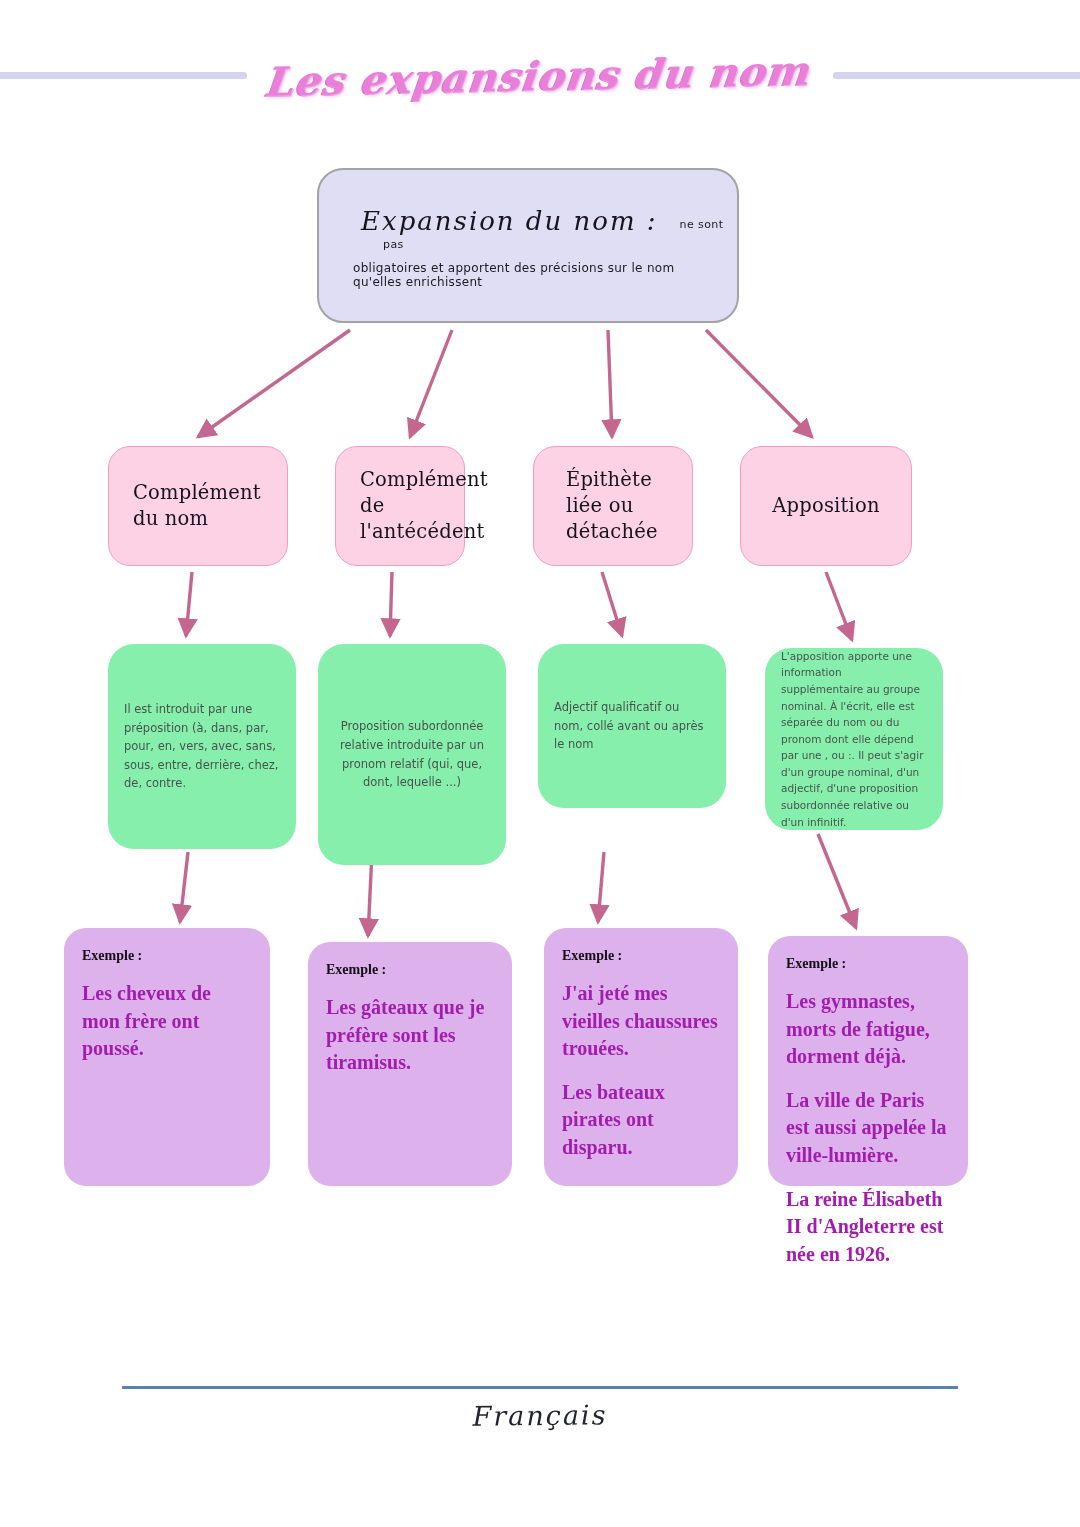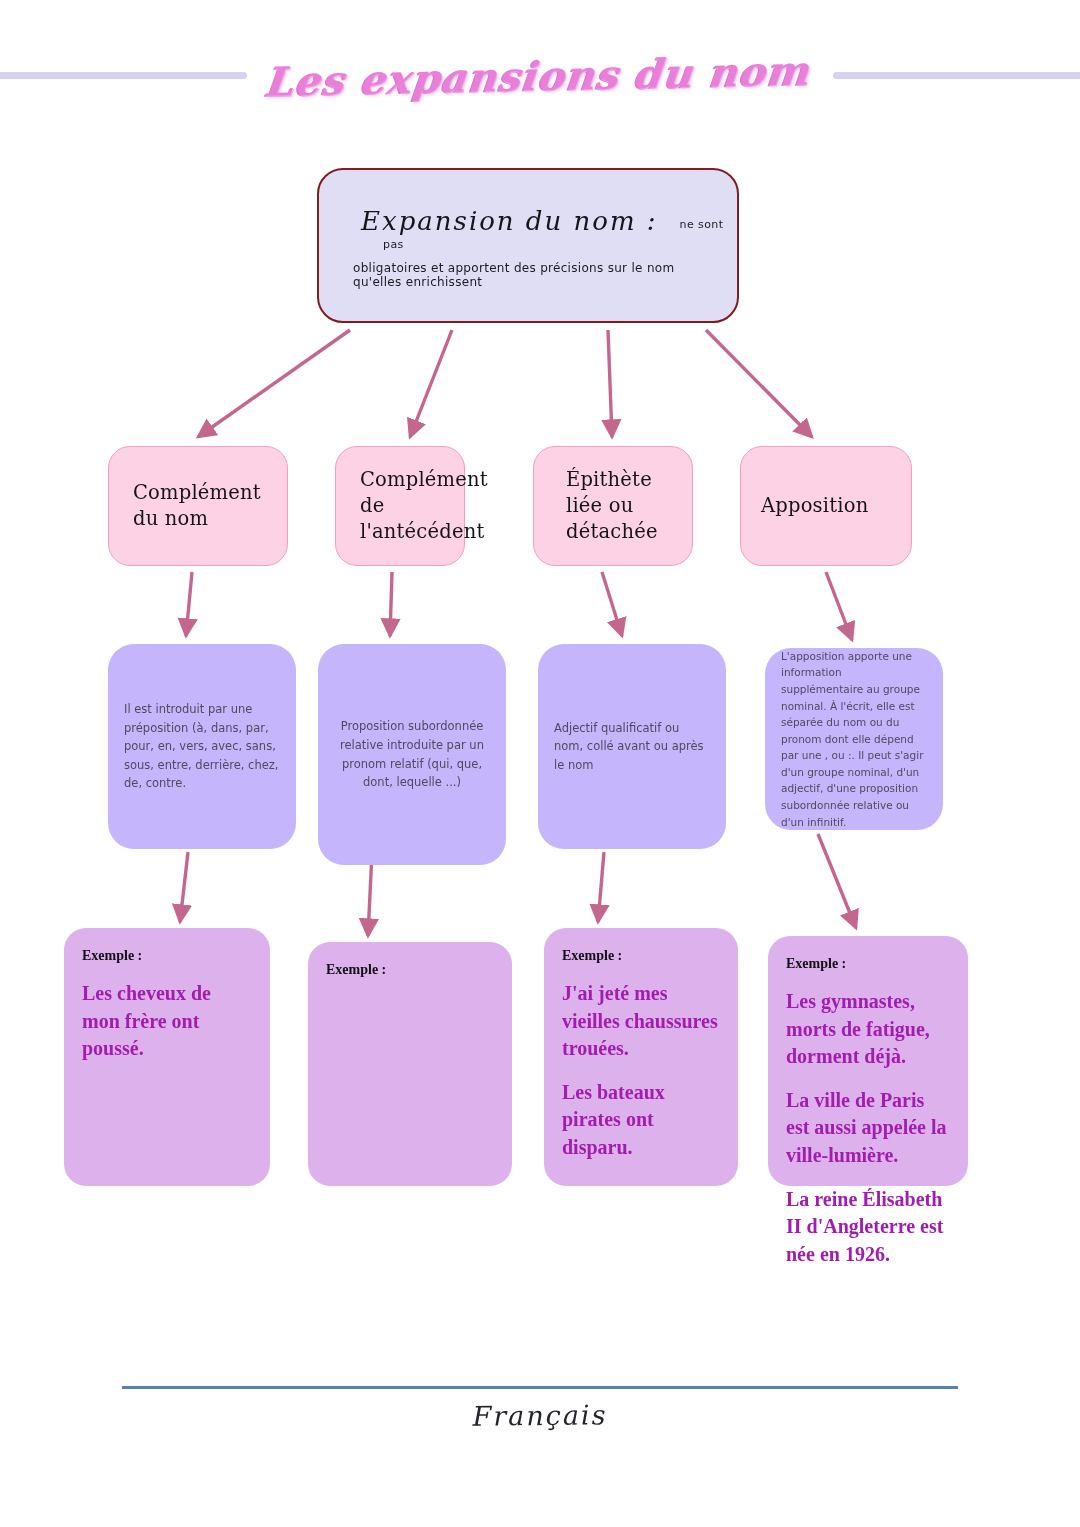--- a/index.html
+++ b/index.html
@@ -55,21 +55,21 @@
     box-sizing: border-box;
   }
 
   
   .root-box {
     left: 317px;
     top: 168px;
     width: 422px;
     height: 155px;
     background: #dfdef4;
-    border: 2px solid #7f1d1d;
+    border: 2px solid #a3a3a3;
     border-radius: 26px;
   }
   .root-inner {
     position: absolute;
     left: 42px;
     right: 28px;
     top: 36px;
   }
   .root-title {
     font-family: "DejaVu Serif", serif;
@@ -112,41 +112,41 @@
   .cat-label {
     font-family: "DejaVu Serif", serif;
     font-size: 19.5px;
     line-height: 1.32;
     color: #16131a;
     letter-spacing: .2px;
   }
   .cat-1 { left: 108px;  width: 180px; }
   .cat-2 { left: 335px;  width: 130px; }
   .cat-3 { left: 533px;  width: 160px; padding-left: 32px; }
-  .cat-4 { left: 740px;  width: 172px; padding: 0 20px; justify-content: flex-start; }
+  .cat-4 { left: 740px;  width: 172px; padding: 0 20px; justify-content: center; }
 
   
   .def-box {
-    background: #c4b5fd;
+    background: #86efac;
     border-radius: 26px;
     display: flex;
     align-items: center;
     padding: 0 16px;
   }
   .def-text {
     font-family: "DejaVu Sans", sans-serif;
     font-size: 11.5px;
     line-height: 1.62;
     color: #3a3038;
     filter: blur(0.65px);
     opacity: .82;
   }
   .def-1 { left: 108px; top: 644px; width: 188px; height: 205px; }
   .def-2 { left: 318px; top: 644px; width: 188px; height: 221px; text-align: center; }
-  .def-3 { left: 538px; top: 644px; width: 188px; height: 205px; }
+  .def-3 { left: 538px; top: 644px; width: 188px; height: 164px; }
   .def-4 { left: 765px; top: 648px; width: 178px; height: 182px; }
   .def-4 .def-text { font-size: 10.5px; line-height: 1.58; }
 
   
   .ex-box {
     background: #ddb2ec;
     border-radius: 22px;
     padding: 20px 18px 0 18px;
   }
   .ex-1 { left: 64px;  top: 928px;  width: 206px; height: 258px; }
@@ -271,20 +271,21 @@
   <div class="def-text">L'apposition apporte une information supplémentaire au groupe nominal. À l'écrit, elle est séparée du nom ou du pronom dont elle dépend par une , ou :. Il peut s'agir d'un groupe nominal, d'un adjectif, d'une proposition subordonnée relative ou d'un infinitif.</div>
 </div>
 
 <div class="node ex-box ex-1">
   <div class="ex-head">Exemple :</div>
   <div class="ex-line">Les cheveux de mon frère ont poussé.</div>
 </div>
 
 <div class="node ex-box ex-2">
   <div class="ex-head">Exemple :</div>
+  <div class="ex-line">Les gâteaux que je préfère sont les tiramisus.</div>
 </div>
 
 <div class="node ex-box ex-3">
   <div class="ex-head">Exemple :</div>
   <div class="ex-line">J'ai jeté mes vieilles chaussures trouées.</div>
   <div class="ex-line">Les bateaux pirates ont disparu.</div>
 </div>
 
 <div class="node ex-box ex-4">
   <div class="ex-head">Exemple :</div>

